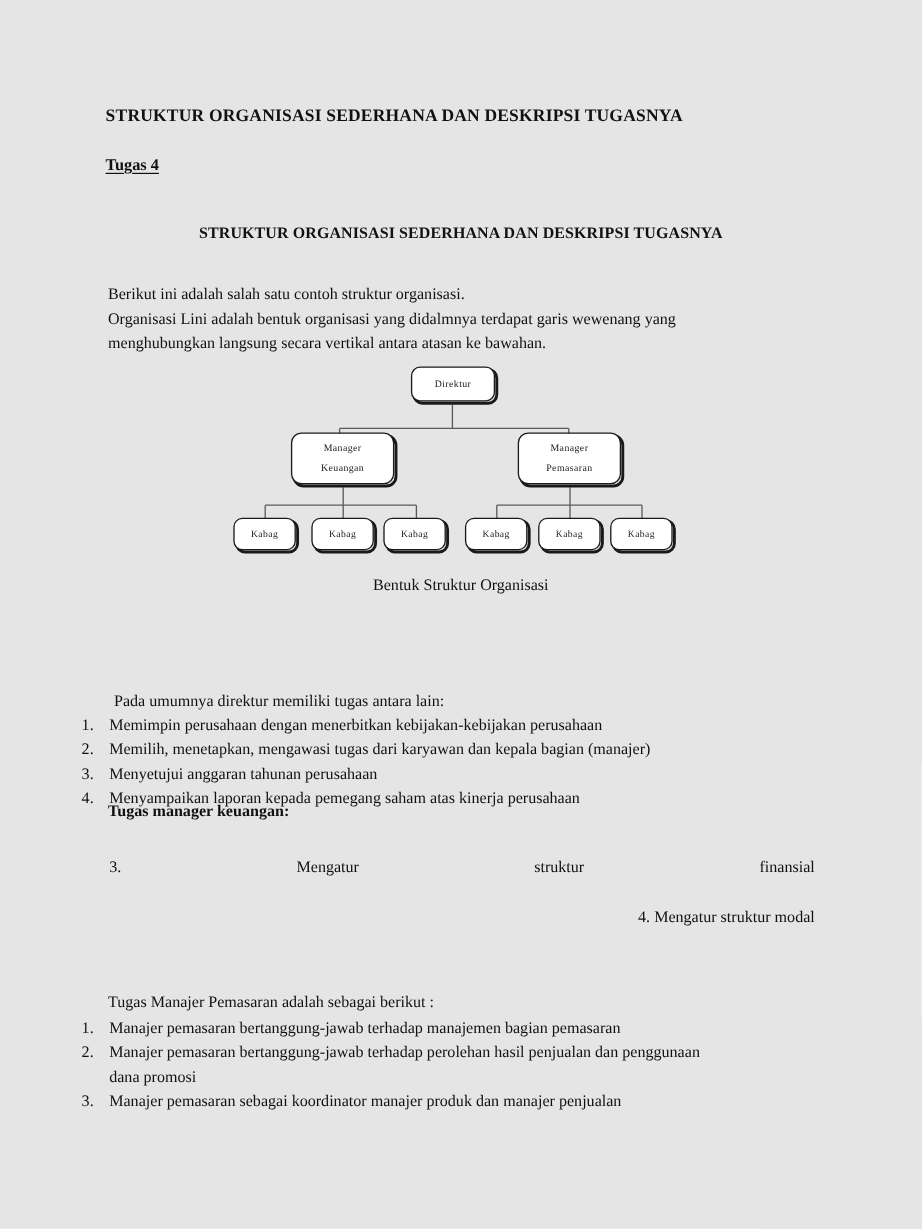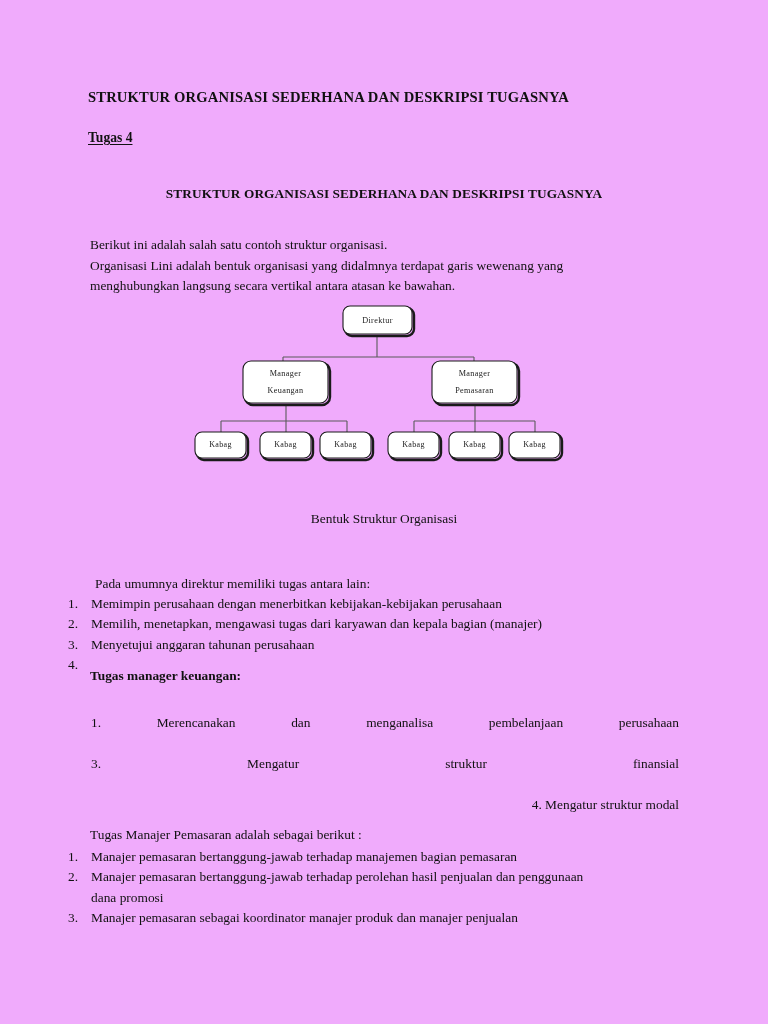--- a/index.html
+++ b/index.html
@@ -16,21 +16,21 @@
     font-family: "Liberation Serif", "DejaVu Serif", serif;
     color: #111111;
     -webkit-font-smoothing: antialiased;
   }
 
   .page {
     position: absolute;
     left: 0; top: 0;
     width: 768px;
     height: 1024px;
-    background: #f0abfc;
+    background: #e5e5e5;
   }
 
   
   .title-main {
     position: absolute;
     left: 88px;
     top: 89px;
     width: 600px;
     font-size: 14.6px;
     font-weight: bold;
@@ -93,21 +93,21 @@
     fill: #1a1a1a;
     letter-spacing: 0.35px;
     text-anchor: middle;
     dominant-baseline: middle;
   }
   .node-text.small { font-size: 8px; }
 
   .caption {
     position: absolute;
     left: 88px;
-    top: 511px;
+    top: 480px;
     width: 592px;
     text-align: center;
     font-size: 13.4px;
   }
 
   
   .lead {
     position: absolute;
     font-size: 13.4px;
     line-height: 20.4px;
@@ -264,28 +264,26 @@
     <li>
       <span class="num">2.</span>
       <span>Memilih, menetapkan, mengawasi tugas dari karyawan dan kepala bagian (manajer)</span>
     </li>
     <li>
       <span class="num">3.</span>
       <span>Menyetujui anggaran tahunan perusahaan</span>
     </li>
     <li>
       <span class="num">4.</span>
+      <span>Menyampaikan laporan kepada pemegang saham atas kinerja perusahaan</span>
     </li>
   </ol>
 
   <div class="lead lead-keuangan">Tugas manager keuangan:</div>
   <ol class="list list-keuangan">
-    <li>
-      <span class="row">1.        Merencanakan      dan      menganalisa      pembelanjaan      perusahaan</span>
-    </li>
     <li>
       <span class="row">3.                  Mengatur                  struktur                  finansial</span>
     </li>
     <li class="plain">
       <span class="row">4. Mengatur struktur modal</span>
     </li>
   </ol>
 
   <div class="lead lead-pemasaran">Tugas Manajer Pemasaran adalah sebagai berikut :</div>
   <ol class="list list-pemasaran">

